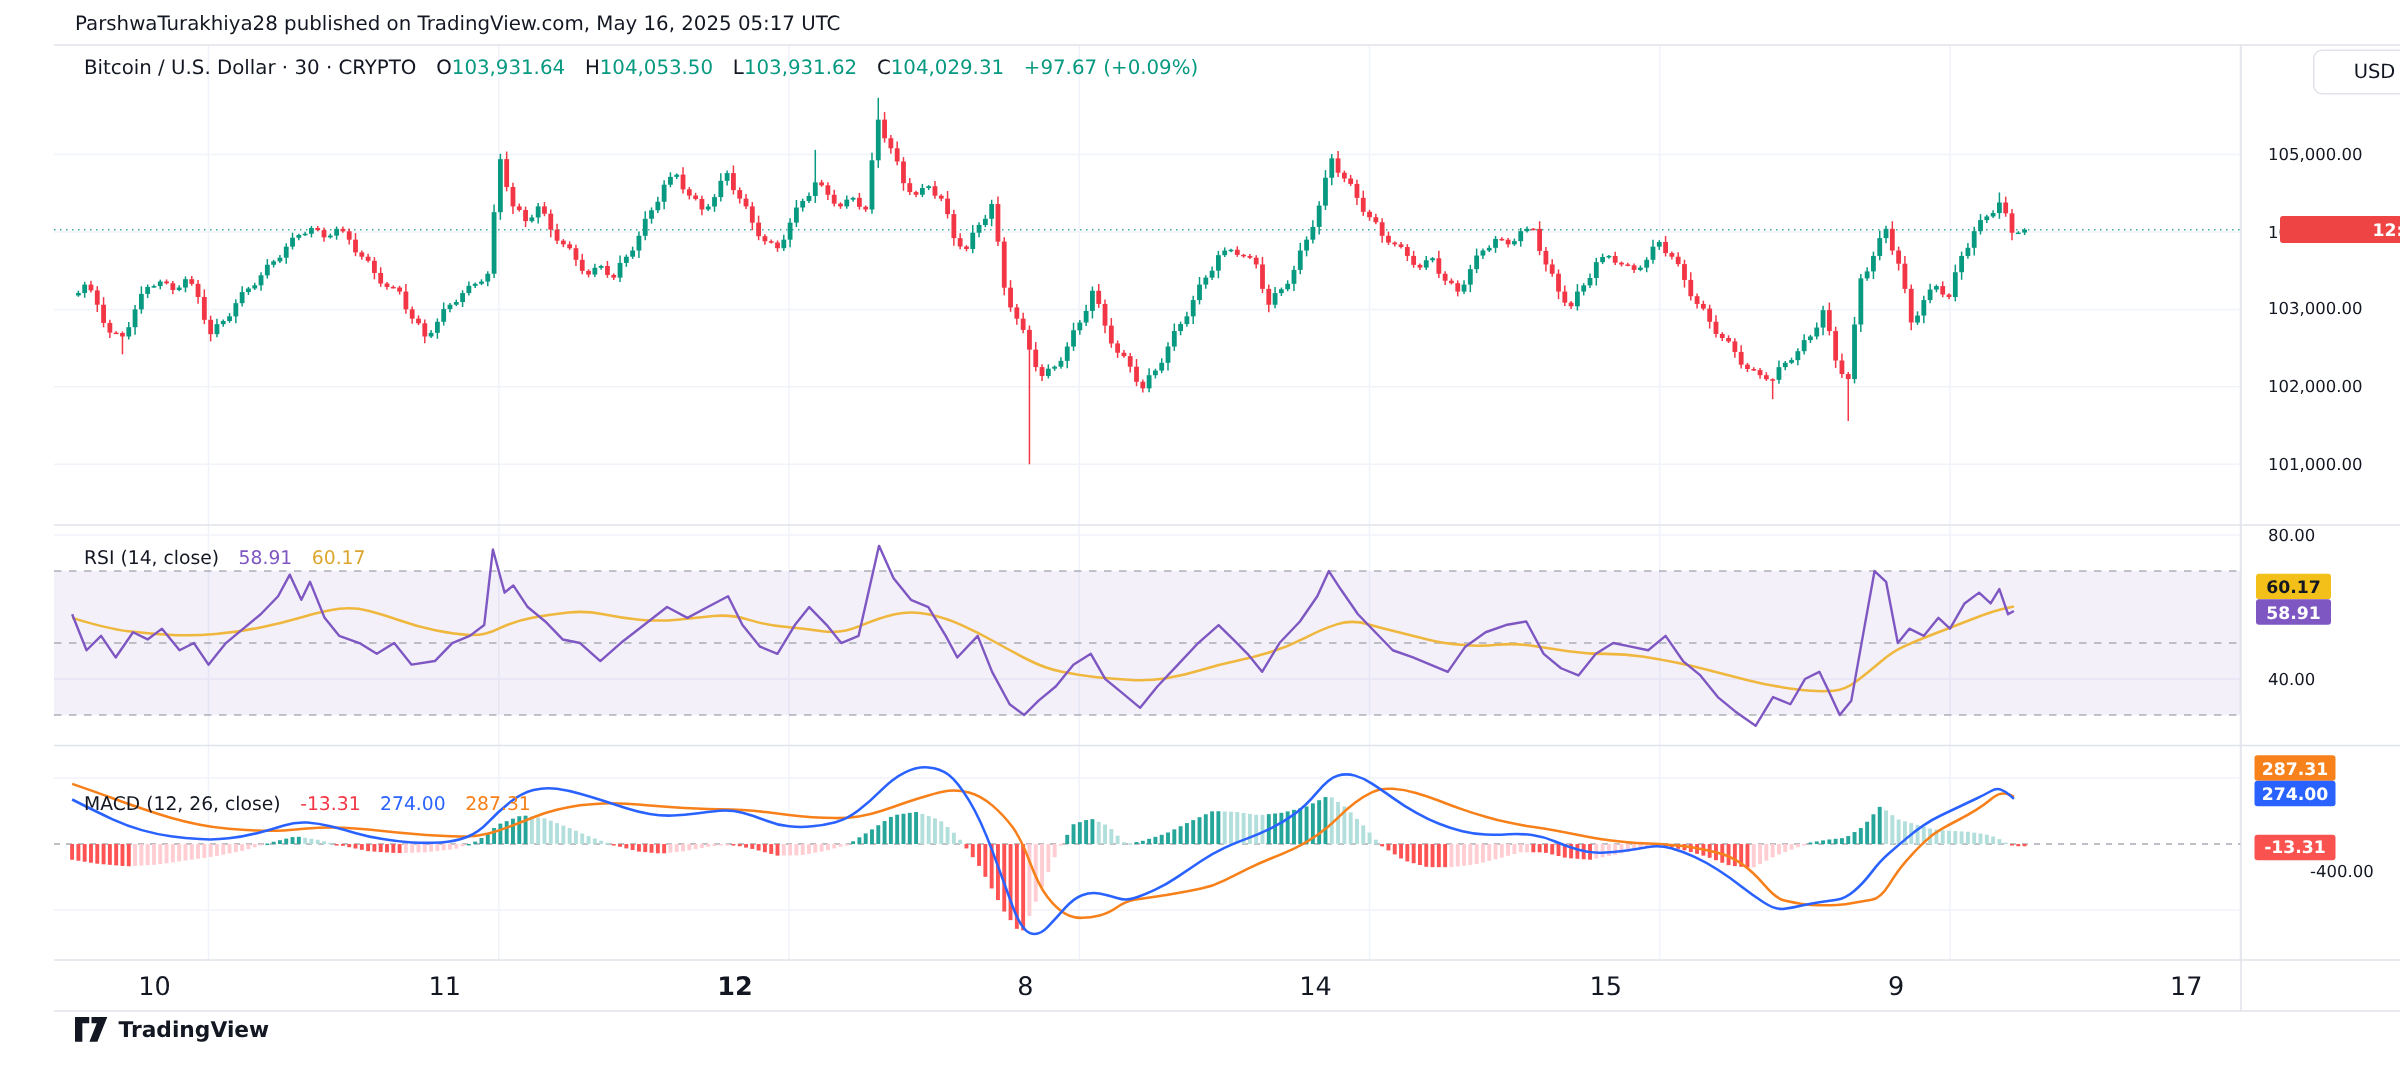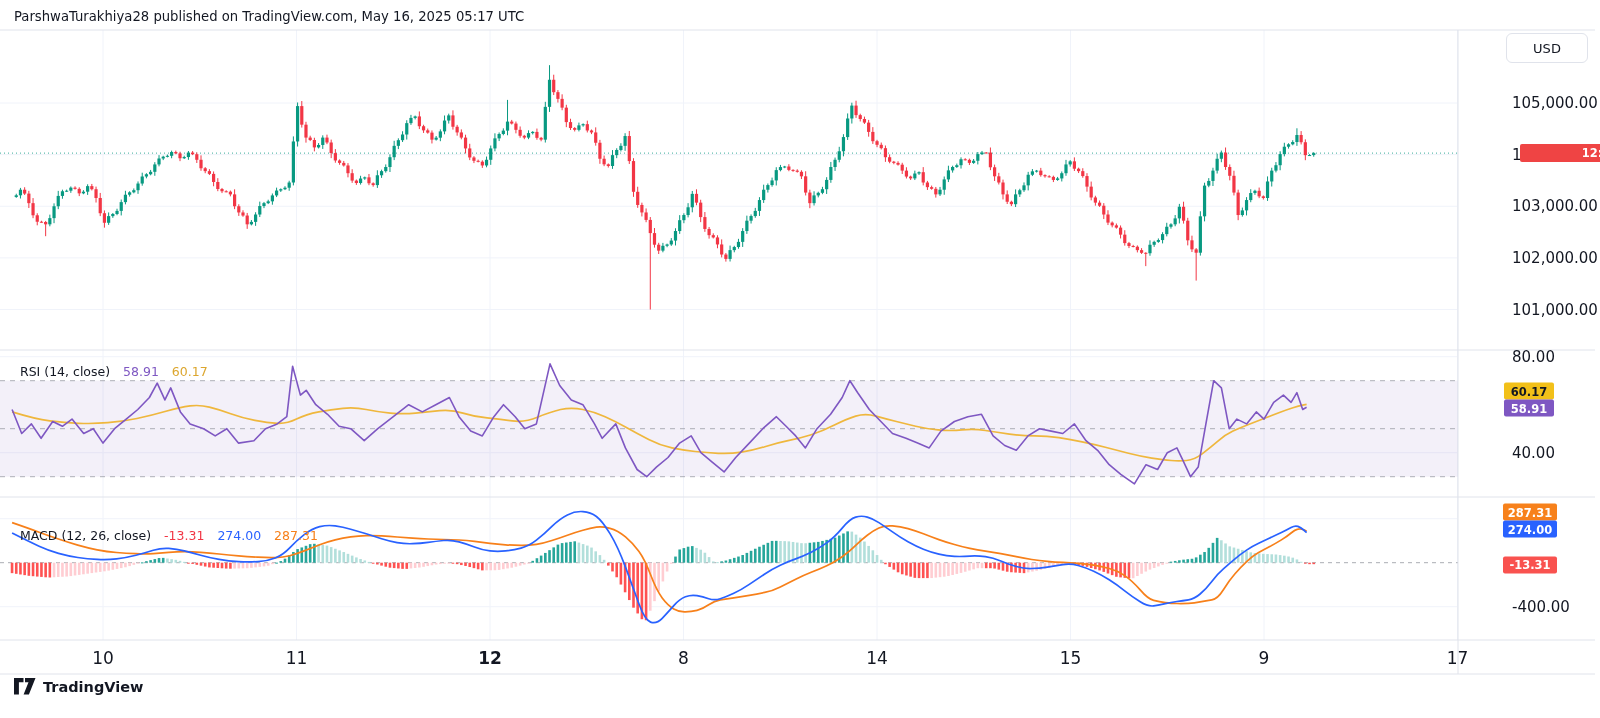--- a/index.html
+++ b/index.html
@@ -1,29 +1,29 @@
 <!DOCTYPE html>
 <html><head>
 <meta charset="utf-8">
 <style>
   html,body{margin:0;padding:0;background:#ffffff;}
   body{width:1600px;height:718px;overflow:hidden;font-family:"DejaVu Sans","Liberation Sans",sans-serif;-webkit-font-smoothing:antialiased;}
   .page{position:relative;width:1600px;height:718px;background:#fff;}
-  .abs{position:absolute;}
+  .abs{position:absolute;margin-left:36px;}
   #chart-svg{position:absolute;left:0;top:0;}
   .header-text{left:14px;top:9px;font-size:13.2px;color:#131722;}
   .legend{left:20px;top:38px;font-size:13.2px;color:#131722;white-space:nowrap;}
   .legend .val{color:#089981;}
   .legend .lbl{color:#131722;margin-left:9px;}
   .legend .chg{color:#089981;margin-left:9px;}
   .pane-title{font-size:12.5px;color:#131722;white-space:nowrap;}
   .pane-title .v{margin-left:9px;}
   .usd-btn{left:1506px;top:33px;width:82px;height:30px;border:1px solid #E0E3EB;border-radius:6px;
     display:flex;align-items:center;justify-content:center;font-size:13px;color:#131722;background:#fff;box-sizing:border-box;cursor:pointer;}
-  .axis-label{position:absolute;left:1512px;transform:translateY(-50%);font-size:15px;color:#131722;white-space:nowrap;}
+  .axis-label{position:absolute;left:1512px;transform:translateY(-50%);font-size:11px;color:#131722;white-space:nowrap;}
   .date-label{position:absolute;transform:translateX(-50%);font-size:17px;color:#131722;top:648px;}
   .badge{position:absolute;transform:translateY(-50%);height:17px;display:flex;align-items:center;justify-content:center;
     font-size:11.5px;font-weight:bold;border-radius:2px;white-space:nowrap;}
   .footer{left:14px;top:678px;display:flex;align-items:center;gap:7px;text-align:center;}
   .brand{font-size:14.5px;font-weight:600;color:#131722;}
 </style>
 </head>
 <body>
 
 <div class="page">
@@ -992,20 +992,28 @@
         <path d="M12.1 409.5 L21.7 433.5 L31.4 423.9 L41.1 438.3 L52.7 421.5 L62.4 426.3 L72.0 419.1 L83.7 433.5 L93.3 428.7 L103.0 443.1 L114.6 428.7 L126.2 419.1 L137.8 409.5 L149.4 397.5 L157.2 383.1 L164.9 399.9 L170.7 387.9 L180.4 411.9 L190.1 423.9 L203.6 428.7 L215.2 435.9 L226.8 428.7 L238.4 443.1 L253.9 440.7 L265.5 428.7 L277.2 423.9 L286.8 416.7 L292.6 366.3 L300.4 395.1 L306.2 390.3 L315.8 404.7 L327.5 414.3 L339.1 426.3 L350.7 428.7 L364.2 440.7 L377.8 428.7 L393.3 416.7 L408.7 404.7 L422.3 411.9 L435.8 404.7 L449.4 397.5 L459.0 416.7 L470.7 431.1 L482.3 435.9 L493.9 416.7 L503.5 404.7 L515.2 416.7 L524.8 428.7 L536.4 423.9 L550.0 363.9 L559.7 385.5 L571.3 399.9 L582.9 404.7 L594.5 423.9 L602.2 438.3 L615.8 423.9 L625.4 447.9 L637.1 469.5 L646.7 476.7 L656.4 467.1 L668.0 457.5 L679.6 443.1 L691.2 435.9 L700.9 452.7 L712.5 462.3 L724.1 471.9 L735.7 457.5 L749.3 443.1 L762.8 428.7 L776.4 416.7 L786.1 426.3 L795.7 435.9 L805.4 447.9 L817.0 428.7 L830.6 414.3 L842.2 397.5 L849.9 380.7 L857.7 392.7 L869.3 409.5 L880.9 421.5 L892.5 433.5 L906.0 438.3 L917.6 443.1 L929.2 447.9 L940.9 431.1 L954.4 421.5 L967.9 416.7 L981.5 414.3 L993.1 435.9 L1004.7 445.5 L1016.3 450.3 L1027.9 435.9 L1039.5 428.7 L1051.2 431.1 L1062.8 433.5 L1074.4 423.9 L1086.0 440.7 L1097.6 450.3 L1109.2 464.7 L1120.8 474.3 L1134.4 483.9 L1146.0 464.7 L1157.6 469.5 L1167.3 452.7 L1176.9 447.9 L1182.7 459.9 L1190.5 476.7 L1198.2 467.1 L1205.9 423.9 L1213.7 380.7 L1221.4 387.9 L1229.2 428.7 L1236.9 419.1 L1246.6 423.9 L1256.3 411.9 L1264.0 419.1 L1273.7 402.3 L1283.4 395.1 L1291.1 402.3 L1296.9 392.7 L1302.7 409.5 L1306.6 407.3 " fill="none" stroke="#7E57C2" stroke-width="1.6" stroke-linejoin="round"></path>
         <line x1="0" x2="1595" y1="30" y2="30" stroke="#E0E3EB"></line>
         <line x1="0" x2="1595" y1="350" y2="350" stroke="#E0E3EB"></line>
         <line x1="0" x2="1595" y1="497" y2="497" stroke="#E0E3EB"></line>
         <line x1="0" x2="1595" y1="640" y2="640" stroke="#E0E3EB"></line>
         <line x1="0" x2="1595" y1="674" y2="674" stroke="#E0E3EB"></line>
         <line x1="1458" x2="1458" y1="30" y2="674" stroke="#E0E3EB"></line>
       </svg>
     </div>
 
+  <div class="abs legend">
+    <span>Bitcoin / U.S. Dollar · 30 · CRYPTO</span>
+    <span class="lbl">O</span><span class="val">103,931.64</span>
+    <span class="lbl">H</span><span class="val">104,053.50</span>
+    <span class="lbl">L</span><span class="val">103,931.62</span>
+    <span class="lbl">C</span><span class="val">104,029.31</span>
+    <span class="chg">+97.67 (+0.09%)</span>
+  </div>
 
   <div class="abs pane-title" style="left:20px;top:364px;">
     <span>RSI (14, close)</span>
     <span class="v" style="color:#7E57C2;">58.91</span>
     <span class="v" style="color:#DCA62E;">60.17</span>
   </div>
 
   <div class="abs pane-title" style="left:20px;top:528px;">
     <span>MACD (12, 26, close)</span>
     <span class="v" style="color:#F23645;">-13.31</span>
@@ -1018,21 +1026,21 @@
   </div>
 
   <div id="axis-layer">
       <div class="axis-label" style="top: 103px;">105,000.00</div>
       <div class="axis-label" style="top: 154.625px;">104,000.00</div>
       <div class="axis-label" style="top: 206.25px;">103,000.00</div>
       <div class="axis-label" style="top: 257.875px;">102,000.00</div>
       <div class="axis-label" style="top: 309.5px;">101,000.00</div>
       <div class="axis-label" style="top: 356.7px;">80.00</div>
       <div class="axis-label" style="top: 452.7px;">40.00</div>
-      <div class="axis-label" style="top: 607px;">-400.00</div>
+      <div class="axis-label" style="top: 581px; margin-left: 28px;">-400.00</div>
       <div class="badge" style="left: 1520px; top: 152.6px; width: 64px; height: 18px; background: #ef4444; color: rgb(255, 255, 255); padding-left: 48px;">12:30</div>
       <div class="badge" style="left: 1504px; top: 391px; width: 50px; height: 17px; background: rgb(242, 192, 25); color: rgb(19, 23, 34);">60.17</div>
       <div class="badge" style="left: 1504px; top: 408px; width: 50px; height: 17px; background: rgb(126, 87, 194); color: rgb(255, 255, 255);">58.91</div>
       <div class="badge" style="left: 1503px; top: 512px; width: 54px; height: 17px; background: rgb(247, 129, 27); color: rgb(255, 255, 255);">287.31</div>
       <div class="badge" style="left: 1503px; top: 529px; width: 54px; height: 17px; background: rgb(41, 98, 255); color: rgb(255, 255, 255);">274.00</div>
       <div class="badge" style="left: 1503px; top: 564.5px; width: 54px; height: 17px; background: rgb(249, 82, 79); color: rgb(255, 255, 255);">-13.31</div>
     </div>
   <div id="time-layer">
       <div class="date-label" style="left: 103px;">10</div>
       <div class="date-label" style="left: 296.5px;">11</div>

